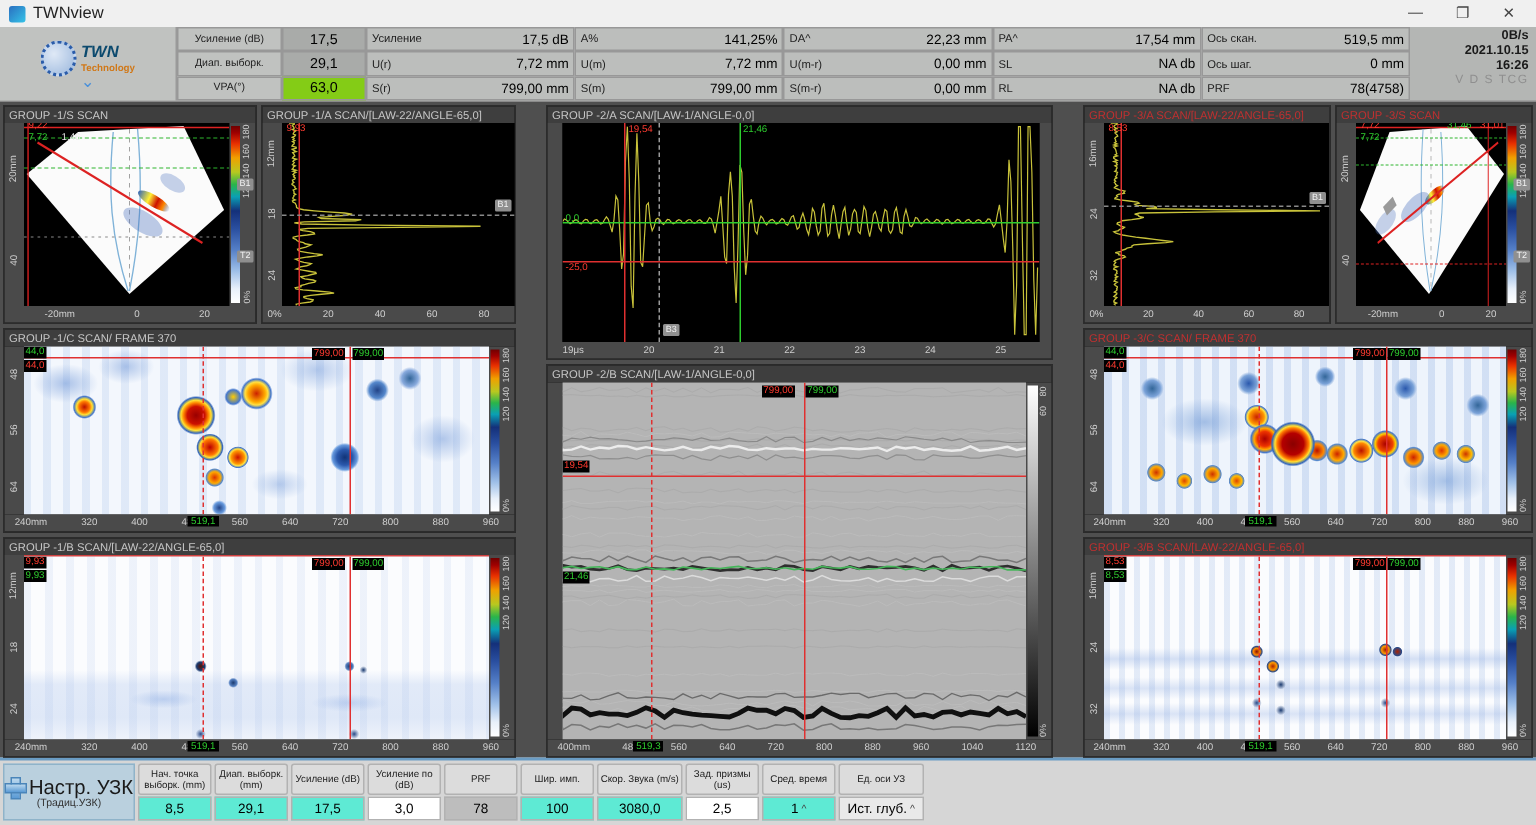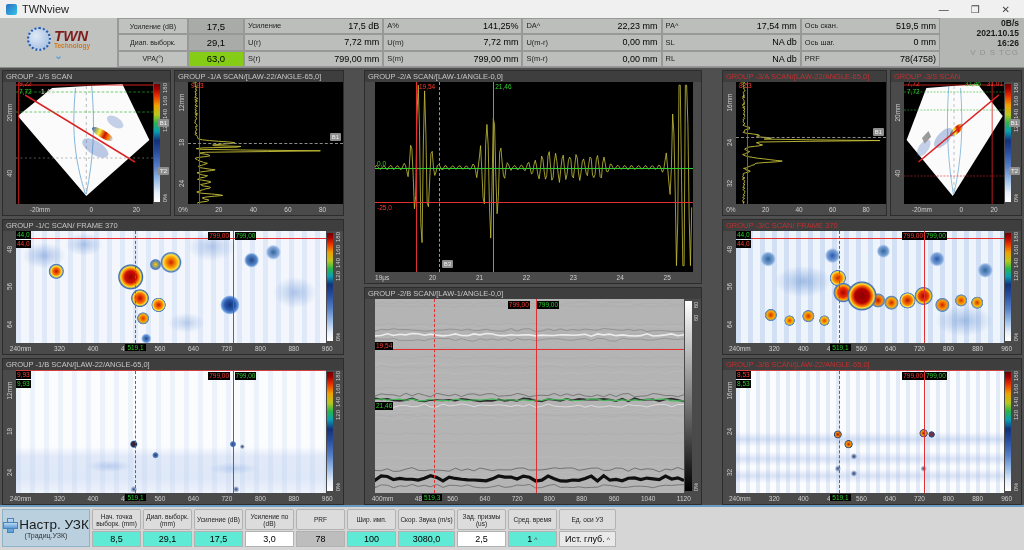--- a/index.html
+++ b/index.html
@@ -7,21 +7,21 @@
 
 .titlebar{height:18px;background:#f0f0f0;display:flex;align-items:center;gap:5px;padding:0 6px;font-size:11px;color:#222}
 .app-ico{width:11px;height:11px;border-radius:2px;background:linear-gradient(135deg,#2a6fc0,#35c3e8)}
 .win-controls{margin-left:auto;display:flex;gap:22px;color:#444;font-size:10px;padding-right:8px}
 .win-controls span{cursor:default}
 
 .toolbar{height:50px;background:#b4b6b4;display:flex;border-bottom:1px solid #8a8a8a}
 .logo{width:118px;display:flex;flex-direction:column;align-items:center;justify-content:center;background:#c0c2c0;border-right:1px solid #9a9a9a}
 .logo-row{display:flex;align-items:center;gap:3px}
 .globe{width:24px;height:24px;border:2px dotted #2a5caa;border-radius:50%;position:relative;background:radial-gradient(circle at 35% 35%,#dfe9f6,#9cb8dd)}
-.twn-txt{color:#7f1d1d;font-weight:bold;font-style:italic;font-size:15px;line-height:13px}
+.twn-txt{color:#0c4a6e;font-weight:bold;font-style:italic;font-size:11px;line-height:13px}
 .tech-txt{color:#d07818;font-size:6.5px;font-weight:bold}
 .chev{color:#4a90d9;font-size:11px;line-height:7px;margin-top:1px}
 .trio{display:flex;flex-direction:column;width:126px}
 .trio-row{flex:1;display:flex}
 .trio-row .tl{flex:1.25;background:#c0c2c0;border:1px solid #989898;font-size:7px;line-height:7px;display:flex;align-items:center;justify-content:center;text-align:center;color:#222}
 .trio-row .tv{flex:1;background:#a9aba9;border:1px solid #989898;font-size:9.5px;display:flex;align-items:center;justify-content:center}
 .trio-row .tv.white{background:#84cc16}
 .tgrid{flex:1;display:flex;flex-direction:column}
 .tgrid-row{flex:1;display:flex}
 .tcell{flex:1;display:flex;align-items:center;background:#bcbebc;border:1px solid #989898;padding:0 3px;min-width:0}
@@ -435,21 +435,21 @@
             <span>880</span>
             <span>960</span>
           </div>
         <span class="xcur" style="left:36%">519,1</span>
         </div>
     </div>
   </div>
 
   <div class="col col2">
 
-    <div class="panel" style="height:214px">
+    <div class="panel" style="height:170px">
       <div class="ptitle">GROUP -2/A SCAN/[LAW-1/ANGLE-0,0]</div>
       <div class="pbody">
         <div class="yax" style="width:10px"></div>
         <div class="plot">
           <svg class="fill" id="wv-a2" viewBox="0 0 100 60" preserveAspectRatio="none">
               <path d="M0 27L0.0 27.0L0.4 26.3L0.8 26.6L1.2 27.1L1.6 27.6L2.0 27.3L2.4 26.8L2.8 26.5L3.2 26.8L3.6 27.5L4.0 27.6L4.4 26.8L4.8 26.4L5.2 26.5L5.6 27.4L6.0 27.6L6.4 27.1L6.8 26.6L7.2 26.5L7.6 27.1L8.0 27.7L8.4 27.5L8.8 26.5L9.2 25.7L9.6 26.4L10.0 28.1L10.4 29.9L10.8 26.4L11.2 20.0L11.6 21.1L12.0 29.5L12.4 40.0L12.8 35.9L13.2 10.4L13.6 1.0L14.0 15.4L14.4 44.7L14.8 50.7L15.2 19.9L15.6 2.8L16.0 16.2L16.4 38.2L16.8 39.4L17.2 30.9L17.6 22.5L18.0 21.9L18.4 27.2L18.8 29.5L19.2 28.4L19.6 26.4L20.0 26.1L20.4 26.5L20.8 27.4L21.2 27.8L21.6 27.1L22.0 26.4L22.4 26.5L22.8 27.2L23.2 27.6L23.6 27.4L24.0 26.8L24.4 26.5L24.8 26.7L25.2 27.4L25.6 27.5L26.0 26.9L26.4 26.5L26.8 26.5L27.2 27.1L27.6 27.5L28.0 27.3L28.4 26.7L28.8 26.5L29.2 27.0L29.6 27.5L30.0 27.5L30.4 26.9L30.8 25.9L31.2 26.3L31.6 27.9L32.0 30.2L32.4 27.2L32.8 24.0L33.2 20.1L33.6 28.2L34.0 36.7L34.4 38.5L34.8 19.6L35.2 13.4L35.6 20.1L36.0 39.5L36.4 49.3L36.8 33.0L37.2 11.5L37.6 13.5L38.0 29.8L38.4 41.6L38.8 36.2L39.2 22.2L39.6 20.9L40.0 25.6L40.4 29.6L40.8 30.4L41.2 27.1L41.6 25.5L42.0 26.1L42.4 27.3L42.8 27.9L43.2 27.1L43.6 26.6L44.0 26.4L44.4 26.9L44.8 27.7L45.2 27.5L45.6 26.8L46.0 26.2L46.4 26.5L46.8 27.7L47.2 28.0L47.6 27.0L48.0 25.7L48.4 25.4L48.8 27.2L49.2 29.1L49.6 28.6L50.0 26.1L50.4 24.7L50.8 26.5L51.2 29.2L51.6 30.6L52.0 27.6L52.4 23.4L52.8 24.4L53.2 28.2L53.6 30.7L54.0 29.6L54.4 23.3L54.8 22.0L55.2 26.8L55.6 31.0L56.0 30.2L56.4 25.2L56.8 22.5L57.2 25.2L57.6 29.0L58.0 31.7L58.4 27.8L58.8 24.3L59.2 23.1L59.6 27.4L60.0 30.8L60.4 29.1L60.8 24.9L61.2 23.7L61.6 24.5L62.0 29.7L62.4 30.3L62.8 26.6L63.2 22.9L63.6 24.0L64.0 28.7L64.4 31.1L64.8 28.5L65.2 25.0L65.6 24.3L66.0 26.2L66.4 28.8L66.8 29.6L67.2 26.1L67.6 23.7L68.0 24.2L68.4 29.4L68.8 30.2L69.2 29.2L69.6 24.4L70.0 23.2L70.4 26.3L70.8 29.9L71.2 30.3L71.6 25.6L72.0 23.7L72.4 25.7L72.8 28.2L73.2 28.4L73.6 27.5L74.0 25.9L74.4 26.1L74.8 27.0L75.2 27.6L75.6 27.3L76.0 26.6L76.4 26.3L76.8 26.8L77.2 27.4L77.6 27.5L78.0 27.0L78.4 26.4L78.8 26.6L79.2 27.2L79.6 27.7L80.0 27.3L80.4 26.5L80.8 26.4L81.2 27.0L81.6 27.6L82.0 27.4L82.4 26.9L82.8 26.4L83.2 26.6L83.6 27.3L84.0 27.5L84.4 27.1L84.8 26.6L85.2 26.4L85.6 27.0L86.0 27.5L86.4 27.4L86.8 26.7L87.2 26.5L87.6 26.7L88.0 27.5L88.4 27.5L88.8 27.0L89.2 26.3L89.6 26.4L90.0 27.5L90.4 28.5L90.8 27.6L91.2 24.9L91.6 22.4L92.0 26.8L92.4 31.6L92.8 35.5L93.2 27.1L93.6 10.1L94.0 16.1L94.4 34.4L94.8 58.0L95.2 44.4L95.6 1.0L96.0 1.0L96.4 30.7L96.8 58.0L97.2 58.0L97.6 1.0L98.0 1.0L98.4 13.5L98.8 42.9L99.2 58.0L99.6 39.6" fill="none" stroke="#c8c23a" stroke-width="0.8" vector-effect="non-scaling-stroke"></path>
             </svg>
           <div class="hlin hgrn" style="top:45%"></div>
           <div class="hlin hred" style="top:63%"></div>
           <div class="vline red-s" style="left:13%"></div>

